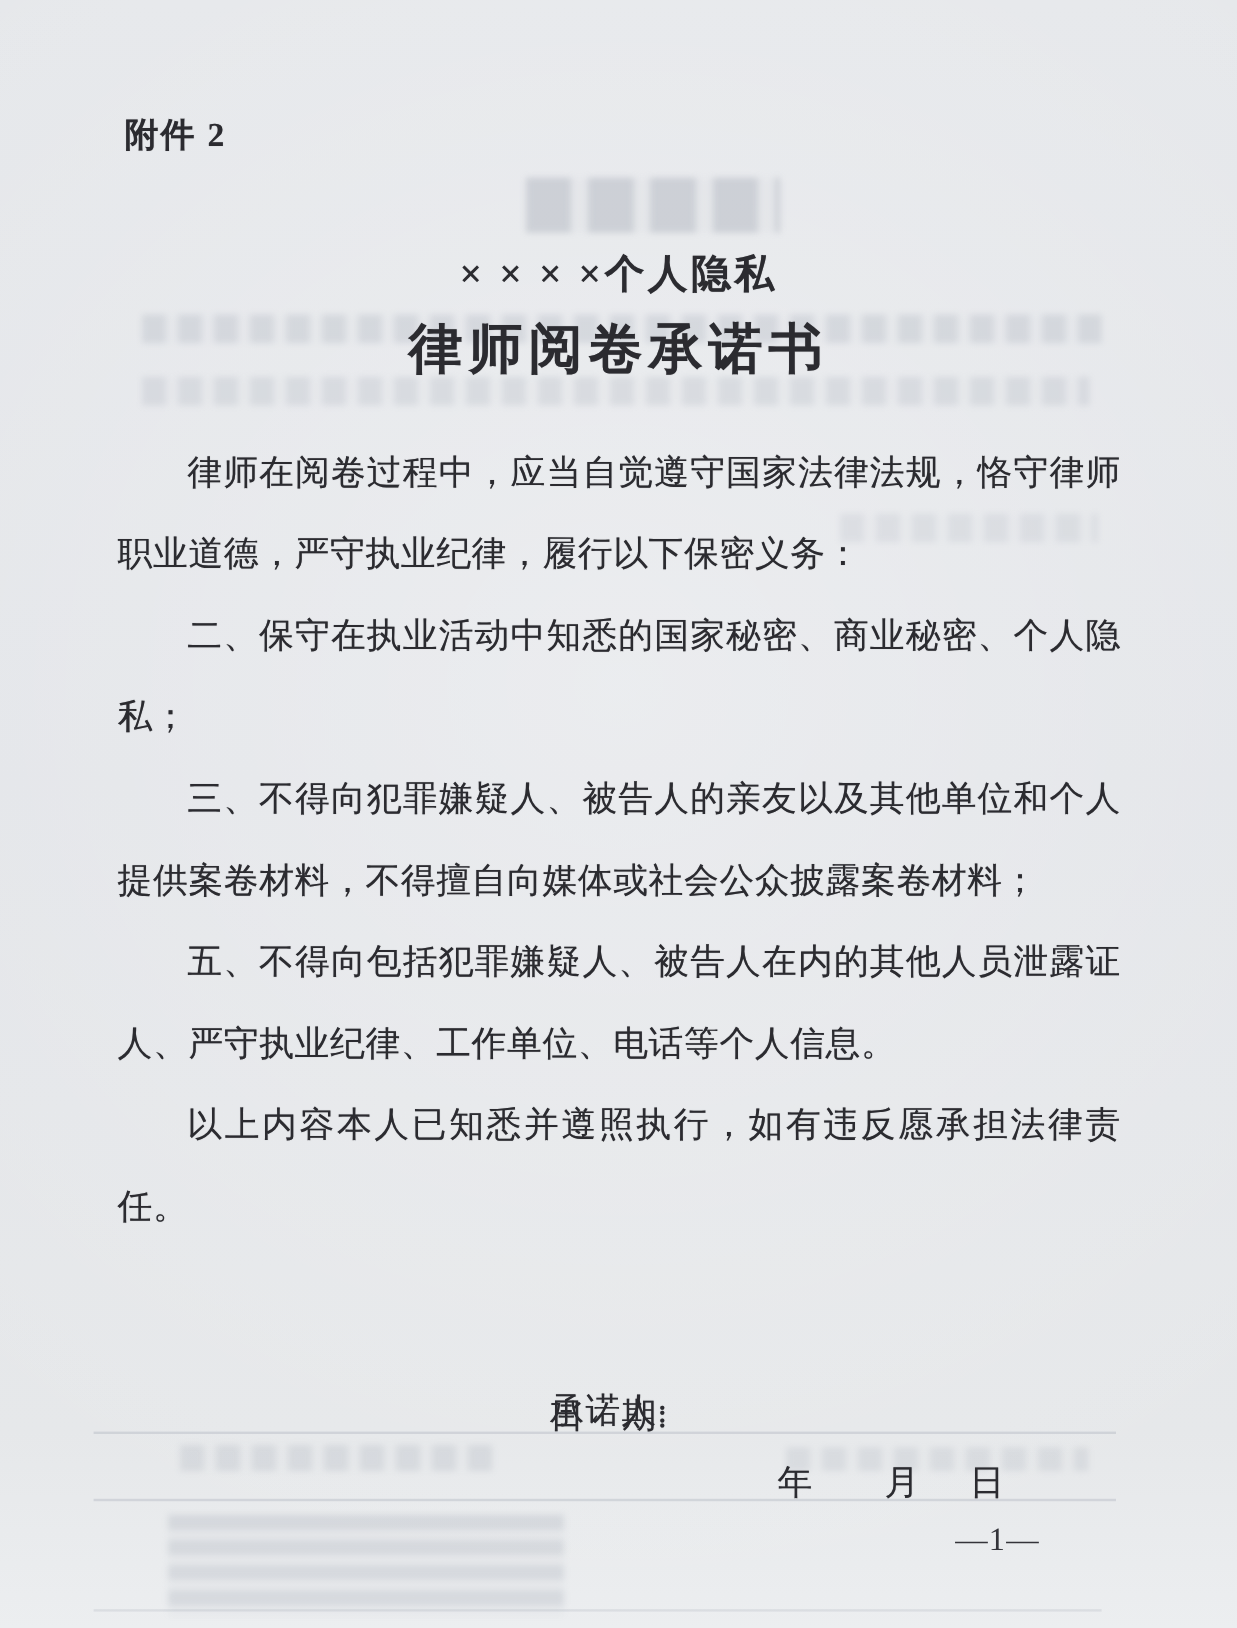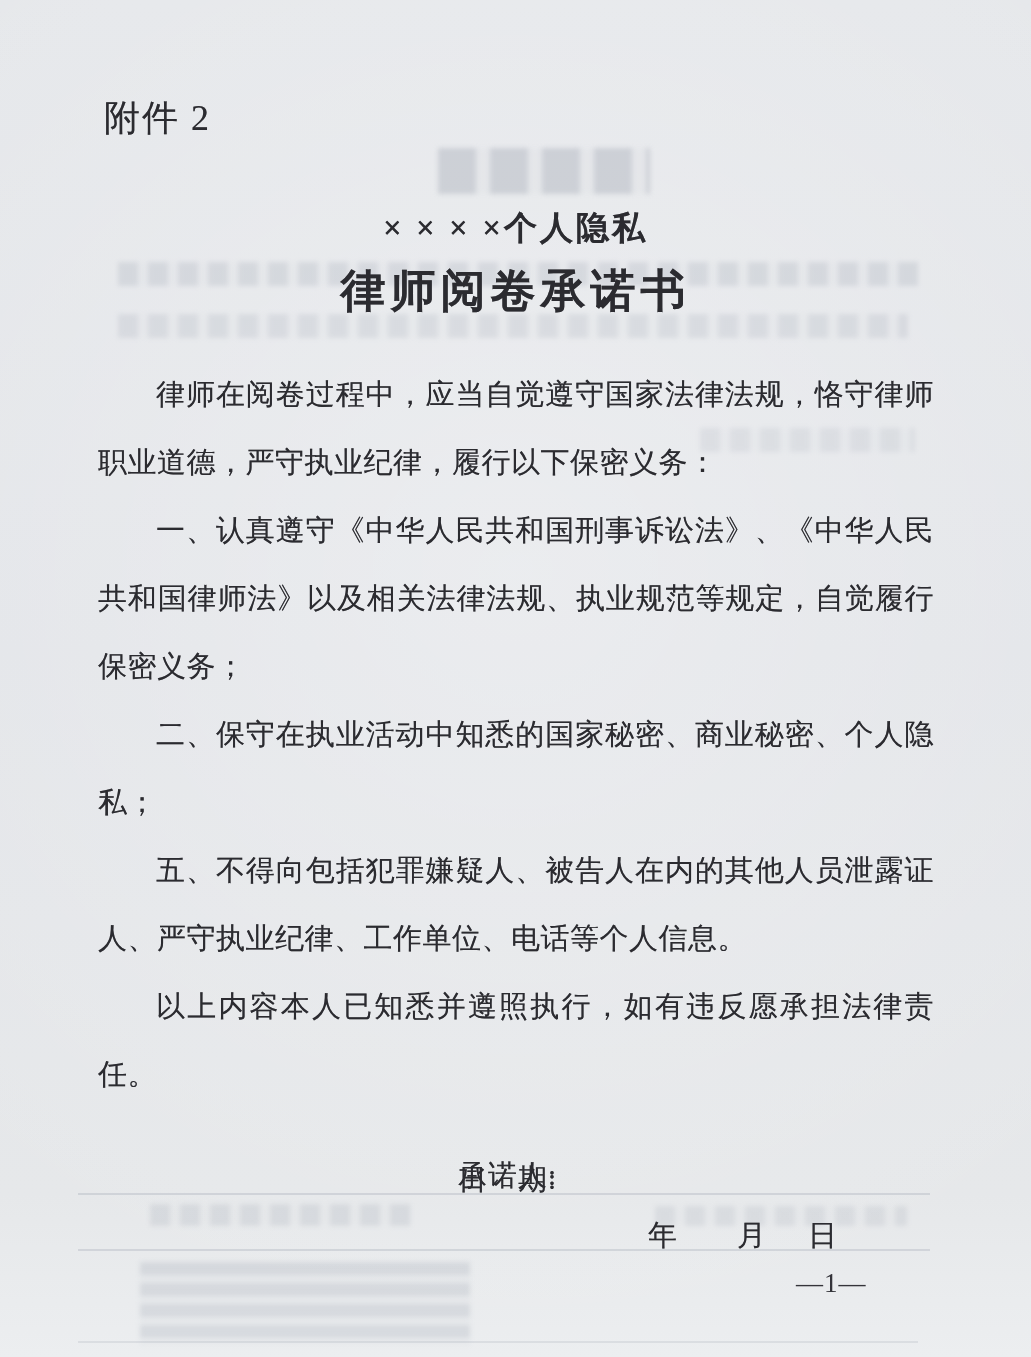--- a/index.html
+++ b/index.html
@@ -14,21 +14,21 @@
       radial-gradient(130% 95% at 50% 42%, rgba(255,255,255,0.30), rgba(255,255,255,0) 62%),
       linear-gradient(180deg,#e6e8eb 0%,#e2e4e8 48%,#e6e8ea 88%,#eceef0 100%);
     color:#2b2b30;
   }
 
   
   .ink{color:#2b2b30;text-shadow:0 0 0.6px rgba(43,43,48,0.55);}
 
   .attachment{
     position:absolute;left:104px;top:94px;
-    font-size:36px;font-weight:normal;letter-spacing:2px;z-index:3;
+    font-size:28px;font-weight:bold;letter-spacing:2px;z-index:3;
   }
   .title-block{
     position:absolute;left:0;top:206px;width:100%;text-align:center;z-index:3;
   }
   .title-org{
     margin:0;font-size:33px;font-weight:bold;letter-spacing:3px;
   }
   .title-main{
     margin:10px 0 0 0;font-size:45px;font-weight:bold;letter-spacing:5px;
   }
@@ -98,22 +98,22 @@
 
   <div class="attachment ink">附件 2</div>
 
   <div class="title-block">
     <h1 class="title-org ink">× × × ×个人隐私</h1>
     <h2 class="title-main ink">律师阅卷承诺书</h2>
   </div>
 
   <div class="body-text ink">
     <p>律师在阅卷过程中，应当自觉遵守国家法律法规，恪守律师职业道德，严守执业纪律，履行以下保密义务：</p>
-    <p>一、认真遵守《中华人民共和国刑事诉讼法》、《中华人民共和国律师法》以及相关法律法规、执业规范等规定，自觉履行保密义务；</p>
     <p>二、保守在执业活动中知悉的国家秘密、商业秘密、个人隐私；</p>
+    <p>三、不得向犯罪嫌疑人、被告人的亲友以及其他单位和个人提供案卷材料，不得擅自向媒体或社会公众披露案卷材料；</p>
     <p>五、不得向包括犯罪嫌疑人、被告人在内的其他人员泄露证人、严守执业纪律、工作单位、电话等个人信息。</p>
     <p>以上内容本人已知悉并遵照执行，如有违反愿承担法律责任。</p>
   </div>
 
   <div class="signature ink">
     <span class="sig-promisor">承诺人:</span>
     <span class="sig-date-label">日　期:</span>
     <span class="sig-year">年</span>
     <span class="sig-month">月</span>
     <span class="sig-day">日</span>

